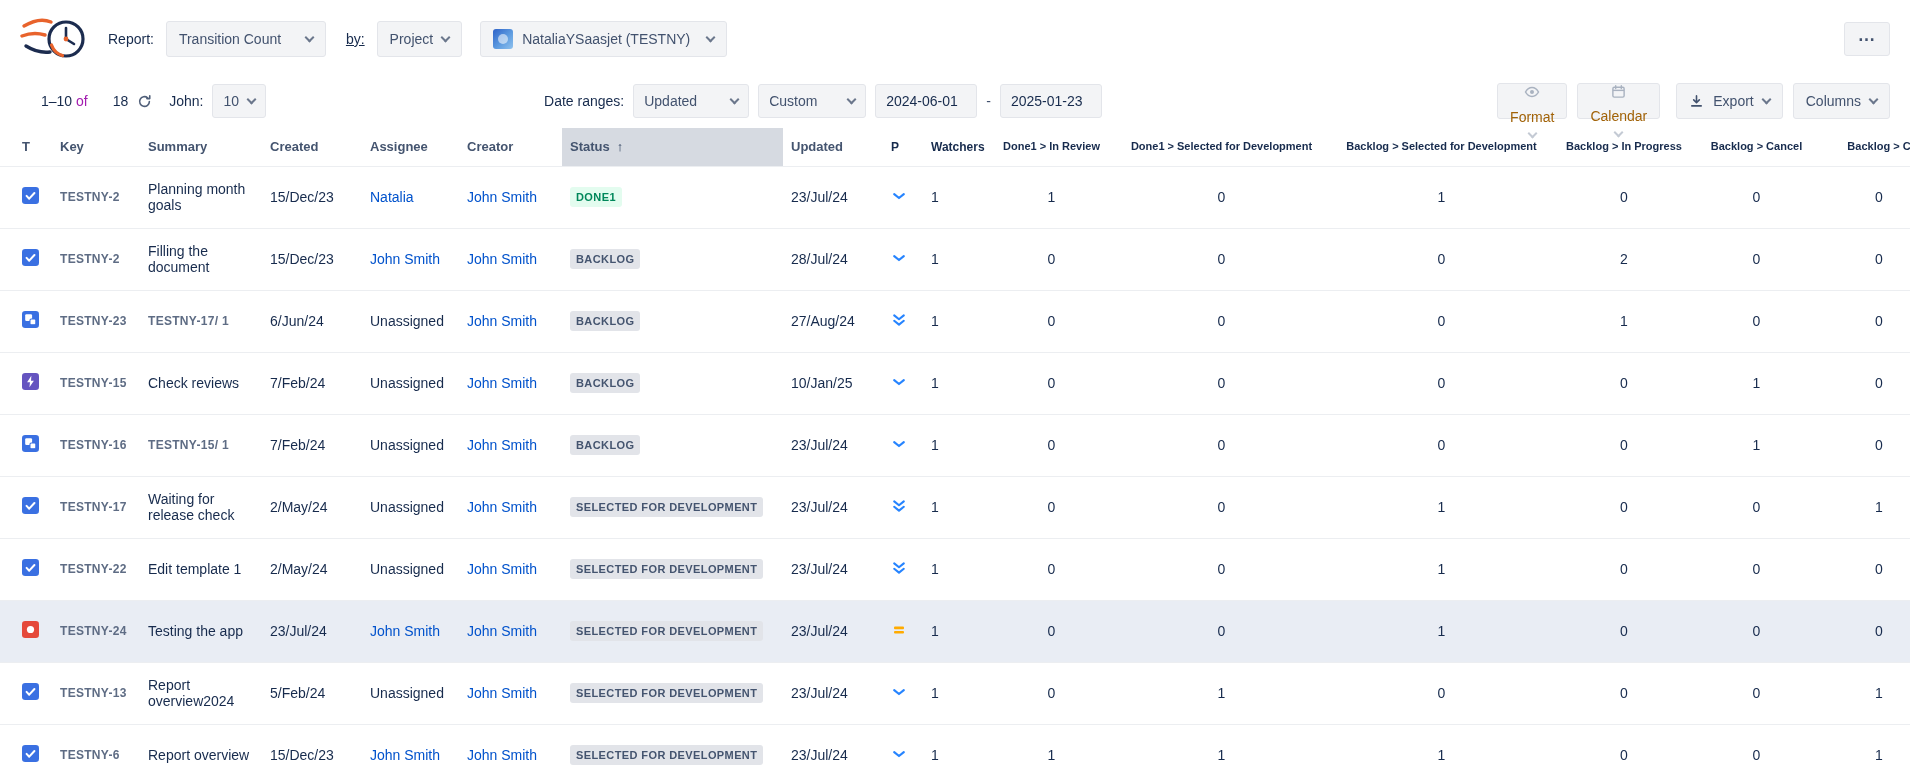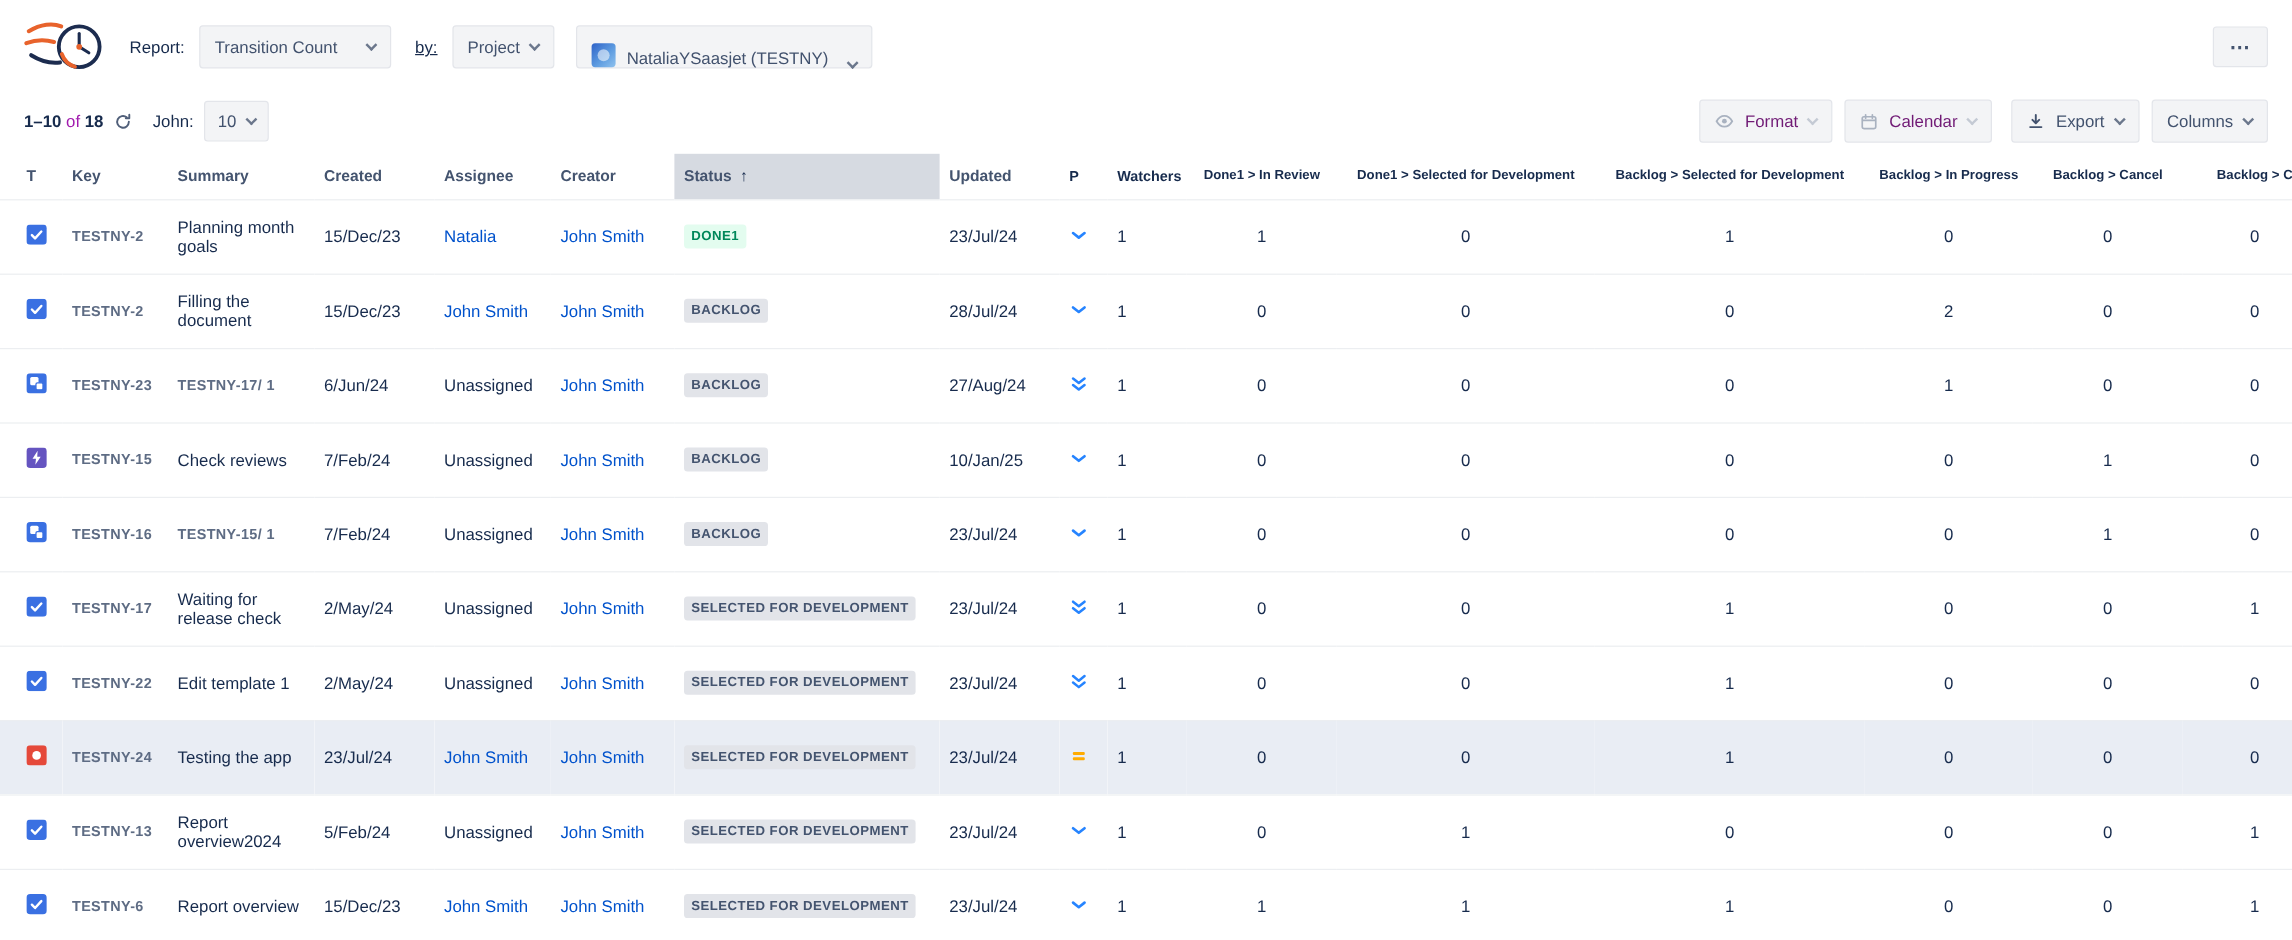--- a/index.html
+++ b/index.html
@@ -13,37 +13,37 @@
   .logo { width:76px; height:58px; flex:0 0 auto; display:flex; align-items:center; }
   .lbl { font-size:14px; color:#172b4d; white-space:nowrap; }
   .select, .btn {
     display:inline-flex; align-items:center; gap:9px; background:#f3f4f6;
     border:1px solid #e3e5ea; border-radius:3px; height:36px; padding:0 12px;
     font-size:14px; color:#42526e; cursor:pointer; white-space:nowrap;
     font-family:"Liberation Sans", sans-serif;
   }
   .chev { width:7px; height:7px; border-right:2px solid #6b778c; border-bottom:2px solid #6b778c;
           transform:rotate(45deg); margin-top:-4px; flex:0 0 auto; }
-  .btn.disabled { color:#701a75; cursor:default; }
+  .btn.disabled { color:#a16207; cursor:default;flex-direction:column; }
   .btn.disabled .chev { border-color:#c4cad4; }
   .avatar { width:20px; height:20px; border-radius:3px; flex:0 0 auto;
             background:linear-gradient(135deg,#2e62c8 0%, #5d9be0 55%, #8fc2ee 100%);
             position:relative; }
   .avatar::after { content:""; position:absolute; left:5px; top:5px; width:10px; height:10px;
                    border-radius:50%; background:rgba(255,255,255,.55); }
   .spacer { flex:1; }
   .more-btn { display:inline-flex; align-items:center; justify-content:center; width:46px; height:34px;
               background:#f3f4f6; border:1px solid #e3e5ea; border-radius:3px; cursor:pointer;
               font-size:17px; font-weight:bold; color:#42526e; letter-spacing:1px; }
 
   
   .toolbar { display:flex; align-items:center; height:46px; padding:0 20px; }
   .tb-left { display:flex; align-items:center; gap:9px; }
   .pag { font-size:14px; white-space:nowrap; }
-  .pag .b { font-weight:bold; }
+  .pag .b { font-weight:normal;margin-left:21px; }
   .pag .o { color:#a21caf; }
   .refresh { display:inline-flex; align-items:center; cursor:pointer; margin-right:4px; }
   .select.small { height:34px; padding:0 10px; }
   .tb-mid { display:flex; align-items:center; gap:9px; margin-left:278px; }
   .date-input { background:#f3f4f6; border:1px solid #e3e5ea; border-radius:3px; height:34px;
                 width:102px; padding:0 10px; font-size:14px; color:#172b4d;
                 font-family:"Liberation Sans", sans-serif; }
   .dash { color:#42526e; font-size:14px; }
   .tb-right { margin-left:auto; display:flex; align-items:center; gap:10px; }
   .btn svg { flex:0 0 auto; }
@@ -97,21 +97,21 @@
     <span class="lbl">Report:</span>
     <button class="select" style="min-width:160px; justify-content:space-between;">
       <span>Transition Count</span>
       <span class="chev"></span>
     </button>
     <span class="lbl" style="margin-left:8px;text-decoration:underline;">by:</span>
     <button class="select">
       <span>Project</span>
       <span class="chev"></span>
     </button>
-    <button class="select" style="margin-left:6px;align-items:flex-end;">
+    <button class="select" style="margin-left:6px;">
       <span class="avatar"></span>
       <span>NataliaYSaasjet (TESTNY)</span>
       <span class="chev" style="margin-left:8px;"></span>
     </button>
     <div class="spacer"></div>
     <button class="more-btn">
       <span>⋯</span>
     </button>
   </header>
 
@@ -128,20 +128,34 @@
           <path d="M13.6 1.8v3.1h-3.1" fill="none" stroke="#505f79" stroke-width="1.7" stroke-linecap="round" stroke-linejoin="round"></path>
         </svg>
       </span>
       <span class="lbl" style="margin-left:4px;">John:</span>
       <button class="select small">
         <span>10</span>
         <span class="chev"></span>
       </button>
     </div>
 
+    <div class="tb-mid">
+      <span class="lbl">Date ranges:</span>
+      <button class="select small" style="min-width:116px; justify-content:space-between;">
+        <span>Updated</span>
+        <span class="chev"></span>
+      </button>
+      <button class="select small" style="min-width:108px; justify-content:space-between;">
+        <span>Custom</span>
+        <span class="chev"></span>
+      </button>
+      <input class="date-input" readonly="" value="2024-06-01" style="">
+      <span class="dash">-</span>
+      <input class="date-input" readonly="" value="2025-01-23" style="">
+    </div>
 
     <div class="tb-right">
       <button class="btn disabled">
         <svg viewBox="0 0 16 16" width="16" height="16">
           <path d="M1.5 8s2.5-4.5 6.5-4.5S14.5 8 14.5 8 12 12.5 8 12.5 1.5 8 1.5 8z" fill="none" stroke="#a9b2c0" stroke-width="1.5"></path>
           <circle cx="8" cy="8" r="2" fill="#a9b2c0"></circle>
         </svg>
         <span>Format</span>
         <span class="chev"></span>
       </button>

